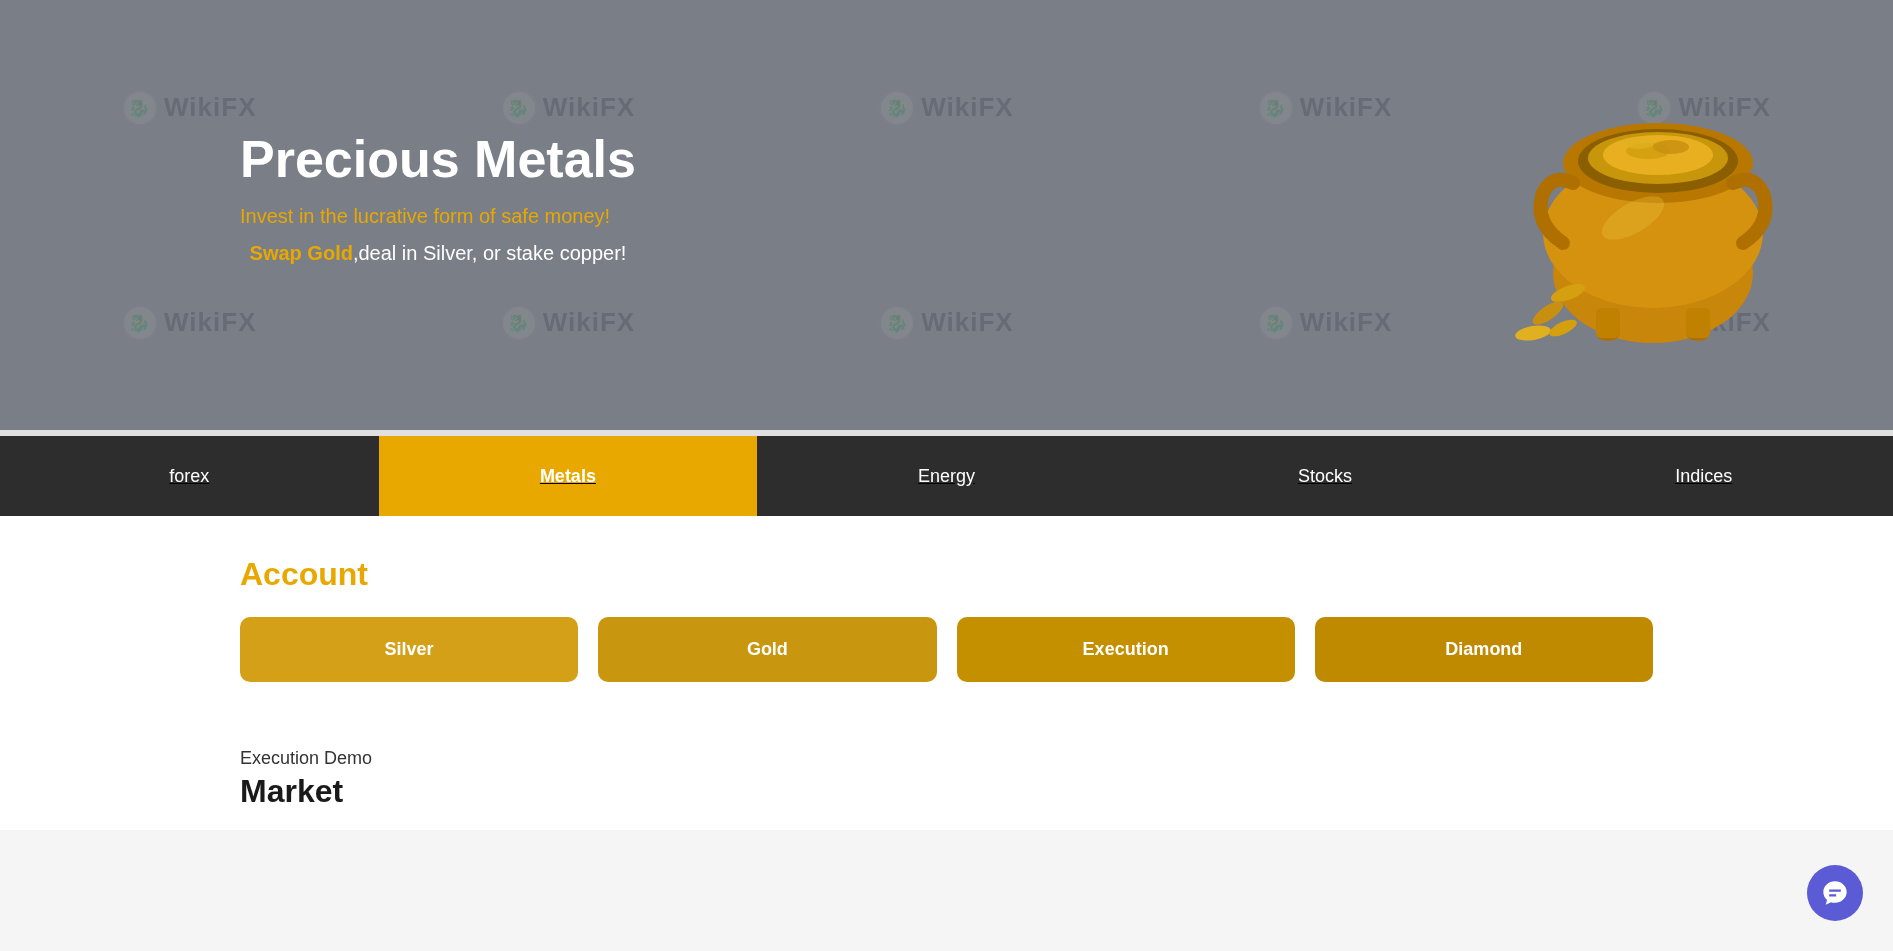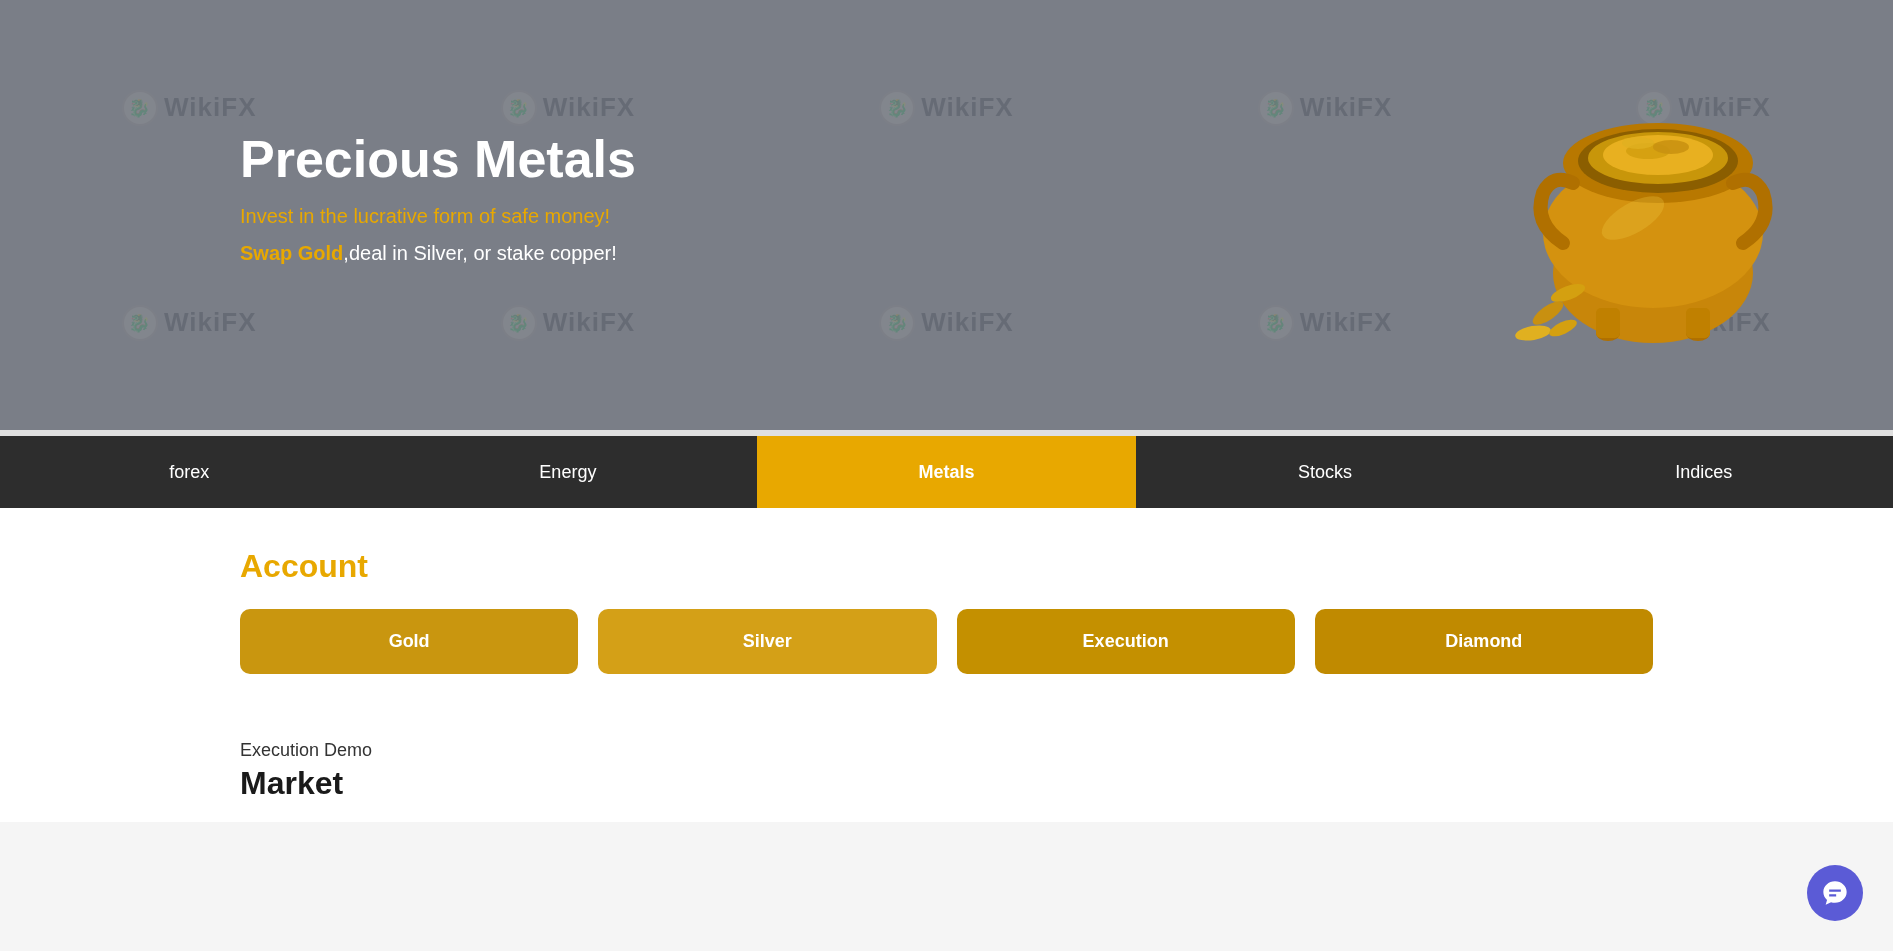--- a/index.html
+++ b/index.html
@@ -27,20 +27,21 @@
     }
     .hero-subtitle {
       color: #e8a800;
       font-size: 20px;
       margin-bottom: 14px;
     }
     .hero-desc {
       color: #ffffff;
       font-size: 20px;
       margin-bottom: 36px;
+      text-align: center;
     }
     .hero-desc span.gold-text {
       color: #e8a800;
       font-weight: 600;
     }
     .hero-buttons {
       display: flex;
       gap: 24px;
     }
     .btn-live {
@@ -109,21 +110,22 @@
       transform: translateY(-50%);
       z-index: 2;
     }
     
 
     
     .nav-tabs {
       background-color: #2d2d2d;
       display: flex;
       align-items: stretch;
-      height: 72px;
+      height: 80px;
+      text-decoration: underline;
     }
     .nav-tab {
       flex: 1;
       display: flex;
       align-items: center;
       justify-content: center;
       color: #ffffff;
       font-size: 18px;
       cursor: pointer;
       border: none;
@@ -322,31 +324,31 @@
 
       <ellipse cx="120" cy="155" rx="35" ry="15" fill="#f0c840" opacity="0.3" transform="rotate(-30,120,155)"></ellipse>
     </svg>
   </div>
 </section>
 
 <div class="hero-divider"></div>
 
 <nav class="nav-tabs">
   <button class="nav-tab">forex</button>
+  <button class="nav-tab active">Metals</button>
   <button class="nav-tab">Energy</button>
-  <button class="nav-tab active">Metals</button>
   <button class="nav-tab">Stocks</button>
   <button class="nav-tab">Indices</button>
 </nav>
 
 <section class="account-section">
   <h2 class="account-title">Account</h2>
   <div class="account-types">
+    <button class="account-type-btn silver">Silver</button>
     <button class="account-type-btn gold">Gold</button>
-    <button class="account-type-btn silver">Silver</button>
     <button class="account-type-btn platinum">Execution</button>
     <button class="account-type-btn diamond">Diamond</button>
   </div>
 </section>
 
 <section class="execution-section">
   <p class="exec-label">Execution Demo</p>
   <p class="exec-value">Market</p>
 </section>
 

